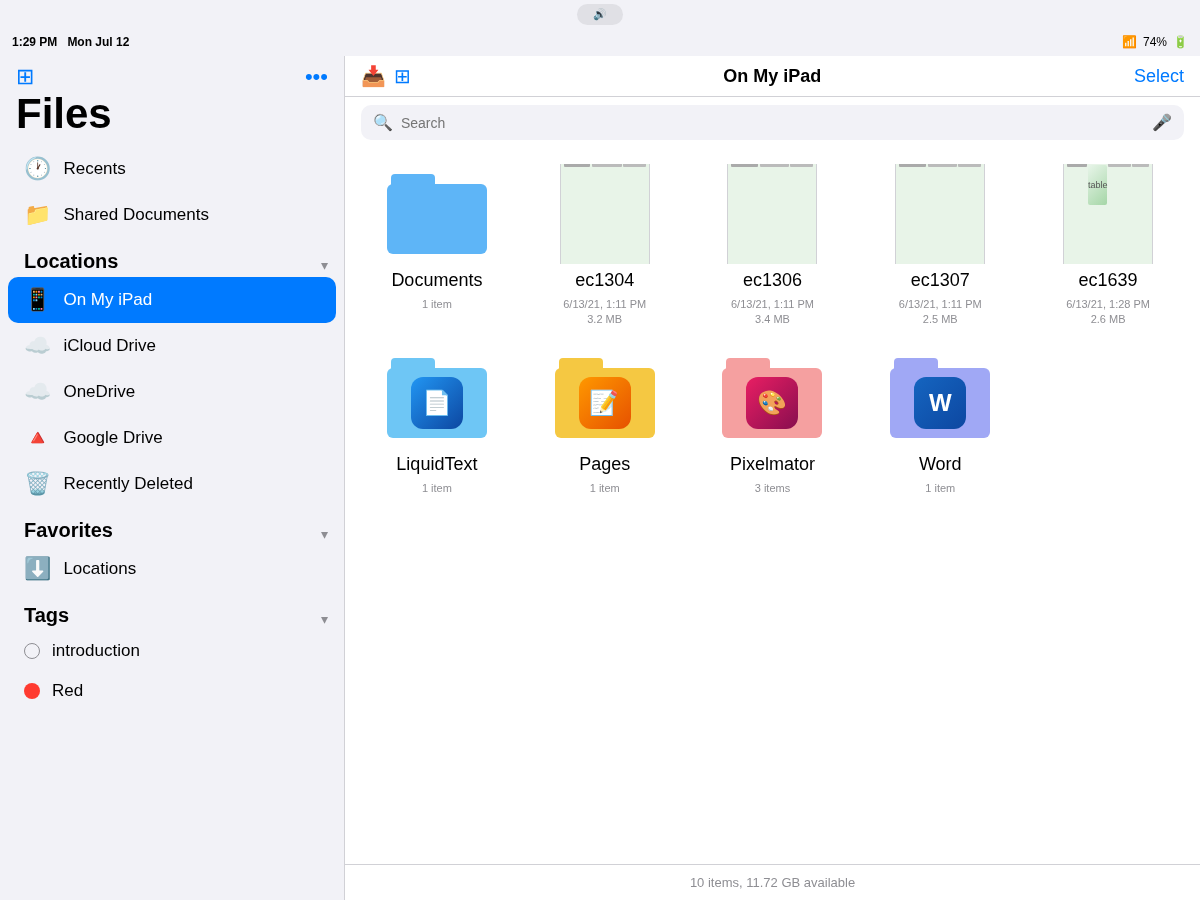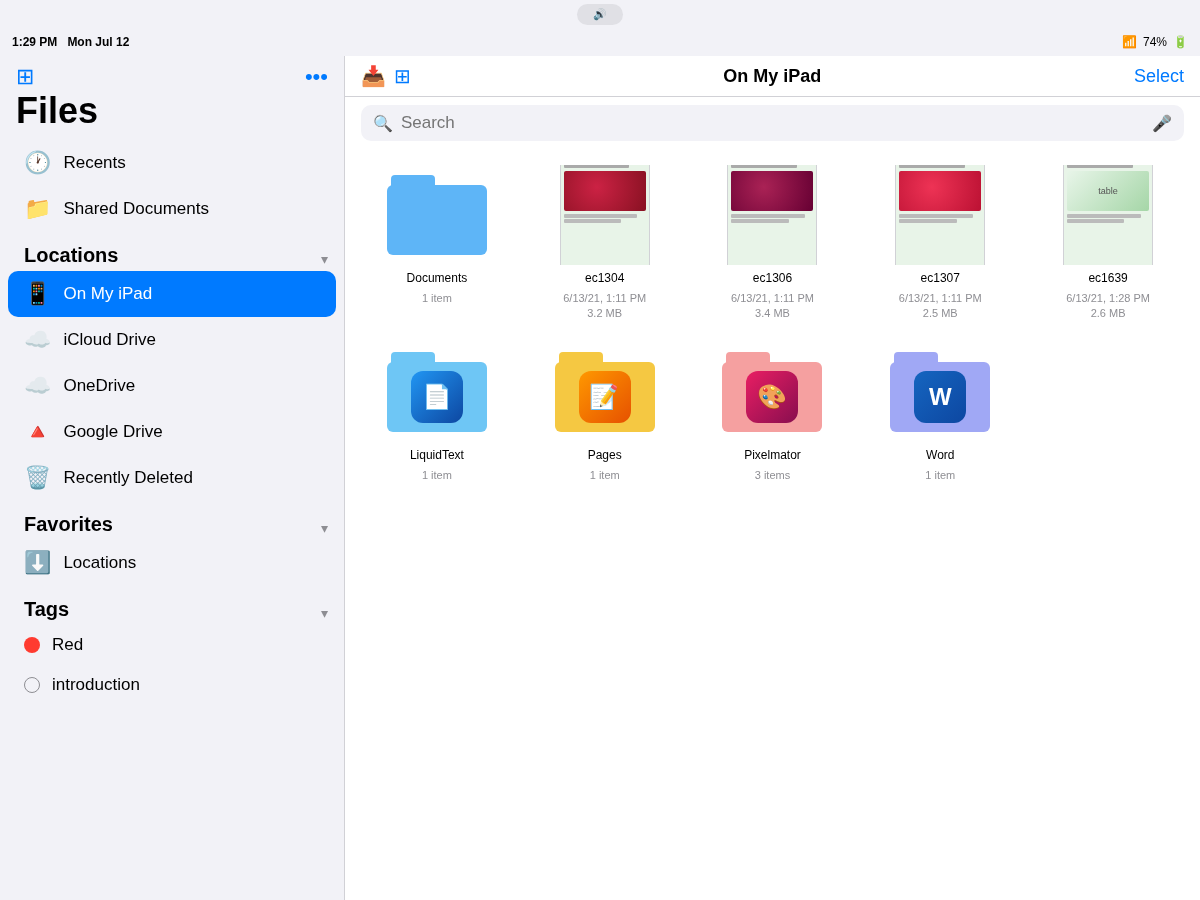--- a/index.html
+++ b/index.html
@@ -17,21 +17,21 @@
       width: 345px;
       background: #f2f2f7;
       border-right: 1px solid #d1d1d6;
       display: flex;
       flex-direction: column;
       overflow-y: auto;
       flex-shrink: 0;
     }
 
     .files-title {
-      font-size: 36px;
+      font-size: 42px;
       font-weight: 700;
       color: #000;
       padding: 0 16px 8px 16px;
     }
 
     .sidebar-item {
       display: flex;
       align-items: center;
       gap: 12px;
       padding: 10px 16px;
@@ -121,21 +121,21 @@
       padding: 8px 12px;
       gap: 8px;
       flex-shrink: 0;
     }
     .search-icon { color: #8e8e93; font-size: 16px; }
     .search-input {
       flex: 1;
       background: transparent;
       border: none;
       outline: none;
-      font-size: 17px;
+      font-size: 14px;
       color: #8e8e93;
     }
     .mic-icon { color: #8e8e93; font-size: 16px; }
 
     
     .file-grid {
       flex: 1;
       overflow-y: auto;
       padding: 16px;
       display: grid;
@@ -262,21 +262,21 @@
       background: #fff;
       border: 1px solid #e0e0e0;
       display: flex;
       align-items: center;
       justify-content: center;
       font-size: 11px;
       color: #999;
     }
 
     .file-name {
-      font-size: 12px;
+      font-size: 18px;
       color: #000;
       text-align: center;
       font-weight: 500;
     }
     .file-meta {
       font-size: 11px;
       color: #8e8e93;
       text-align: center;
       line-height: 1.4;
     }
@@ -342,21 +342,21 @@
       display: flex;
       justify-content: space-between;
       padding: 8px 16px 0 16px;
     }
 
     .doc-mini-content {
       width: 100%;
       height: 100%;
       padding: 3px;
       display: flex;
-      flex-direction: column;
+      flex-direction: row;
       gap: 1px;
     }
     .doc-mini-line {
       height: 4px;
       background: #ccc;
       border-radius: 1px;
     }
     .doc-mini-image {
       height: 40px;
       border-radius: 2px;
@@ -444,27 +444,27 @@
       <span>Locations</span>
     </div>
 
     <div class="section-header">
       <span class="section-title">Tags</span>
       <span class="chevron-icon">▾</span>
     </div>
 
 
     <div class="sidebar-item">
+      <div class="tag-dot tag-dot-empty"></div>
+      <span>introduction</span>
+    </div>
+
+    <div class="sidebar-item">
       <div class="tag-dot tag-dot-red"></div>
       <span>Red</span>
-    </div>
-
-    <div class="sidebar-item">
-      <div class="tag-dot tag-dot-empty"></div>
-      <span>introduction</span>
     </div>
 
 
   </div>
 
   <div class="main-content">
 
     <div class="main-header">
       <div style="display:flex;align-items:center;gap:8px;">
         <span style="color:#007aff;font-size:20px;cursor:pointer;">📥</span>
@@ -619,15 +619,18 @@
               </div>
             </div>
           </div>
         </div>
         <span class="file-name">Word</span>
         <span class="file-meta">1 item</span>
       </div>
 
     </div>
 
+    <div class="main-footer">
+      <span>10 items, 11.72 GB available</span>
+    </div>
 
   </div>
 </div>
 
 </body></html>

